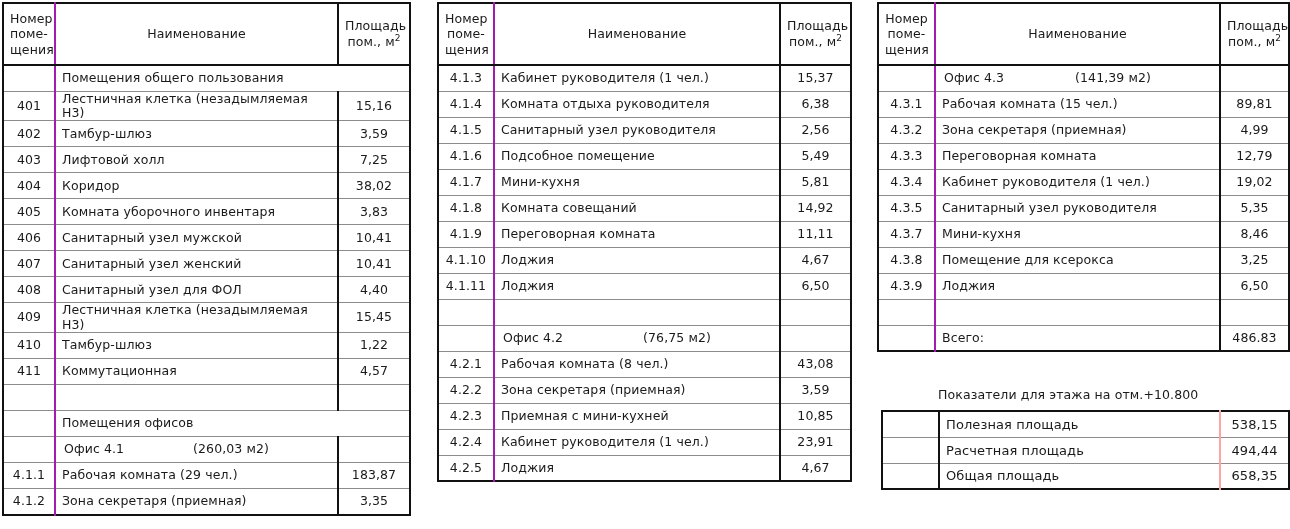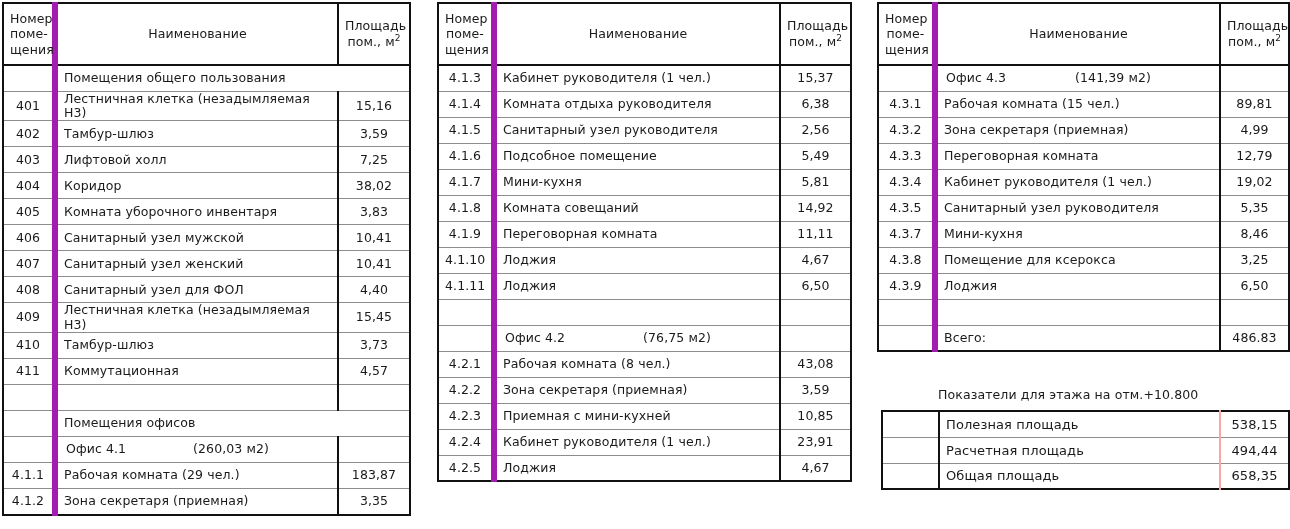--- a/index.html
+++ b/index.html
@@ -45,21 +45,21 @@
   }
 
   
   table.room-table {
     border: 2px solid #111;
   }
 
   
   table.room-table td.c-num,
   table.room-table th.c-num {
-    border-right: 6px solid #a21caf;
+    border-right: 2px solid #a21caf;
     text-align: center;
     font-size: 12.5px;
   }
   table.room-table td.c-area,
   table.room-table th.c-area {
     border-left: 2px solid #111;
     text-align: center;
   }
   table.room-table td.c-name,
   table.room-table th.c-name {
@@ -193,21 +193,21 @@
             <td class="c-area">4,40</td>
           </tr>
           <tr>
             <td class="c-num">409</td>
             <td class="c-name">Лестничная клетка (незадымляемая Н3)</td>
             <td class="c-area">15,45</td>
           </tr>
           <tr>
             <td class="c-num">410</td>
             <td class="c-name">Тамбур-шлюз</td>
-            <td class="c-area">3,73</td>
+            <td class="c-area">1,22</td>
           </tr>
           <tr>
             <td class="c-num">411</td>
             <td class="c-name">Коммутационная</td>
             <td class="c-area">4,57</td>
           </tr>
           <tr class="empty-row">
             <td class="c-num"></td>
             <td class="c-name"></td>
             <td class="c-area"></td>

